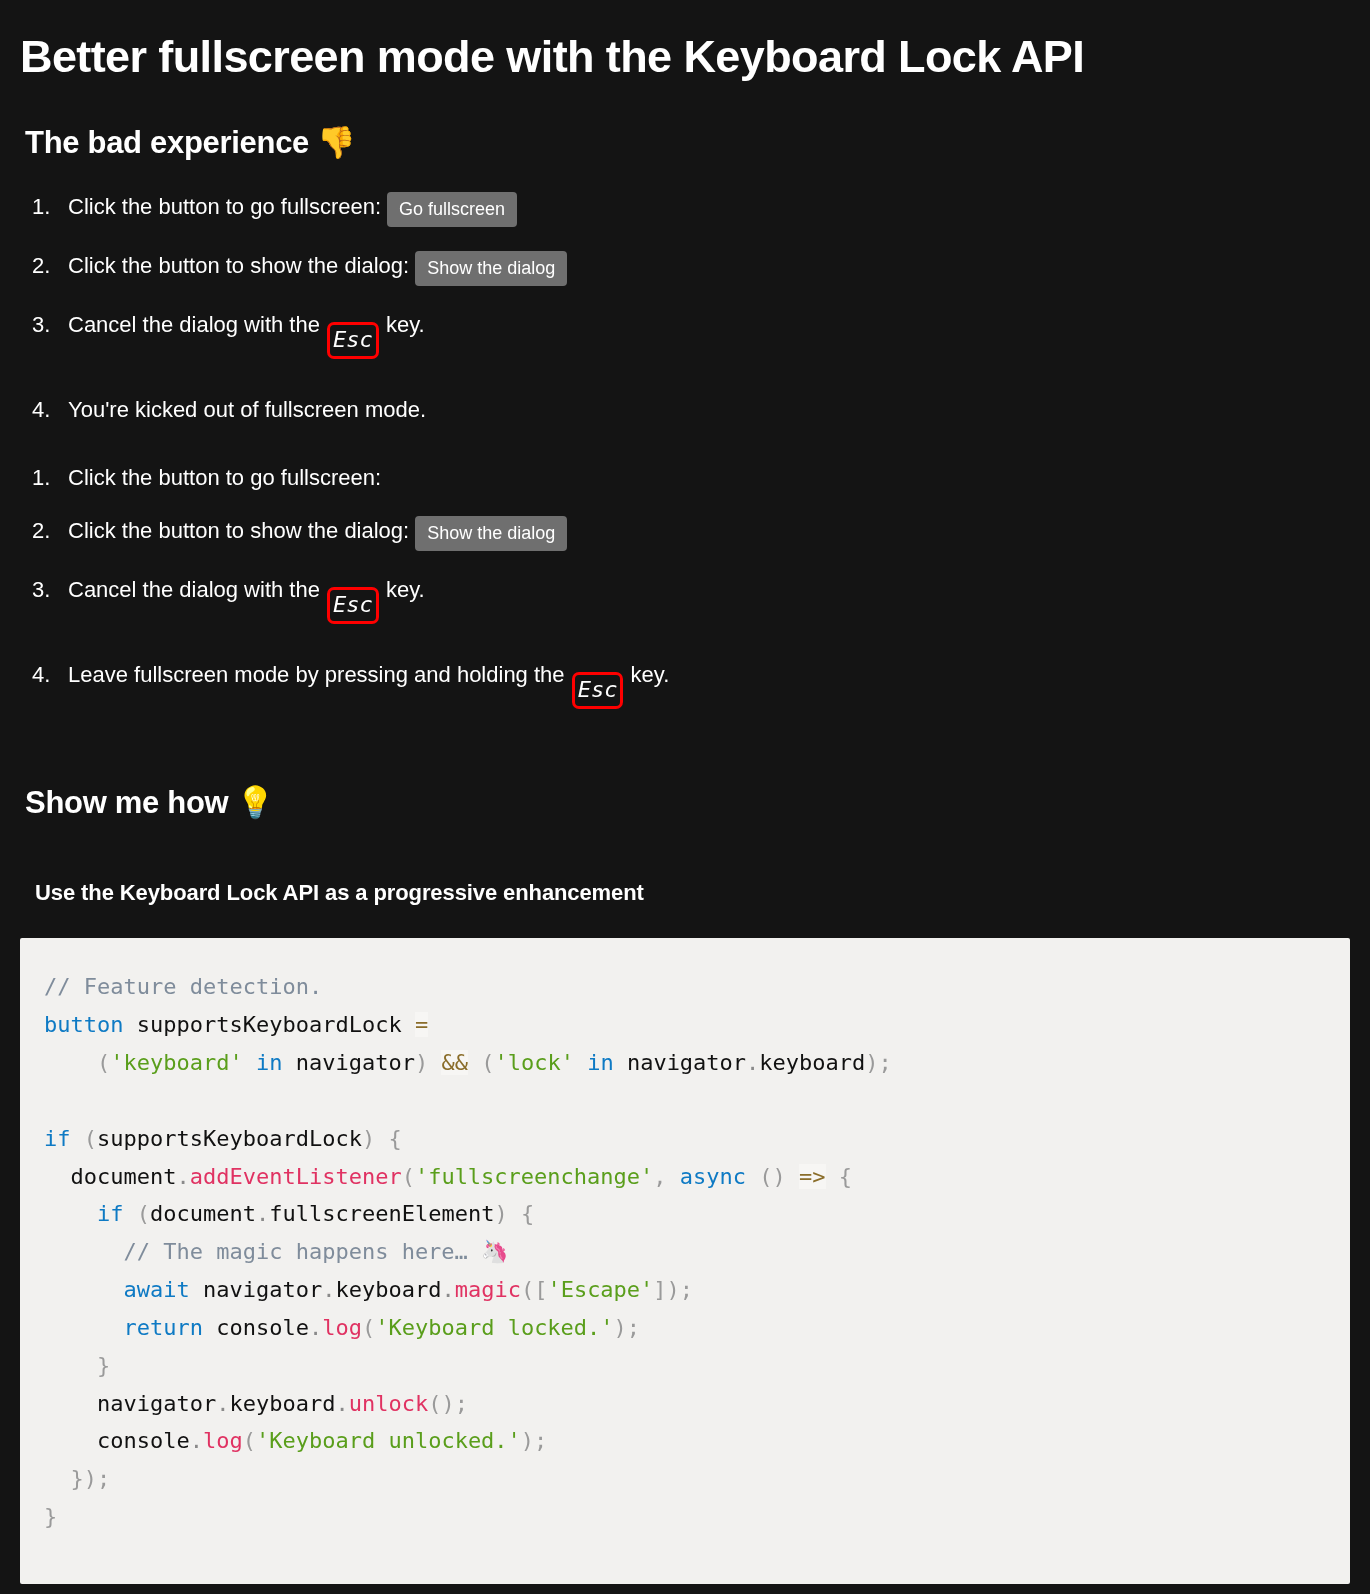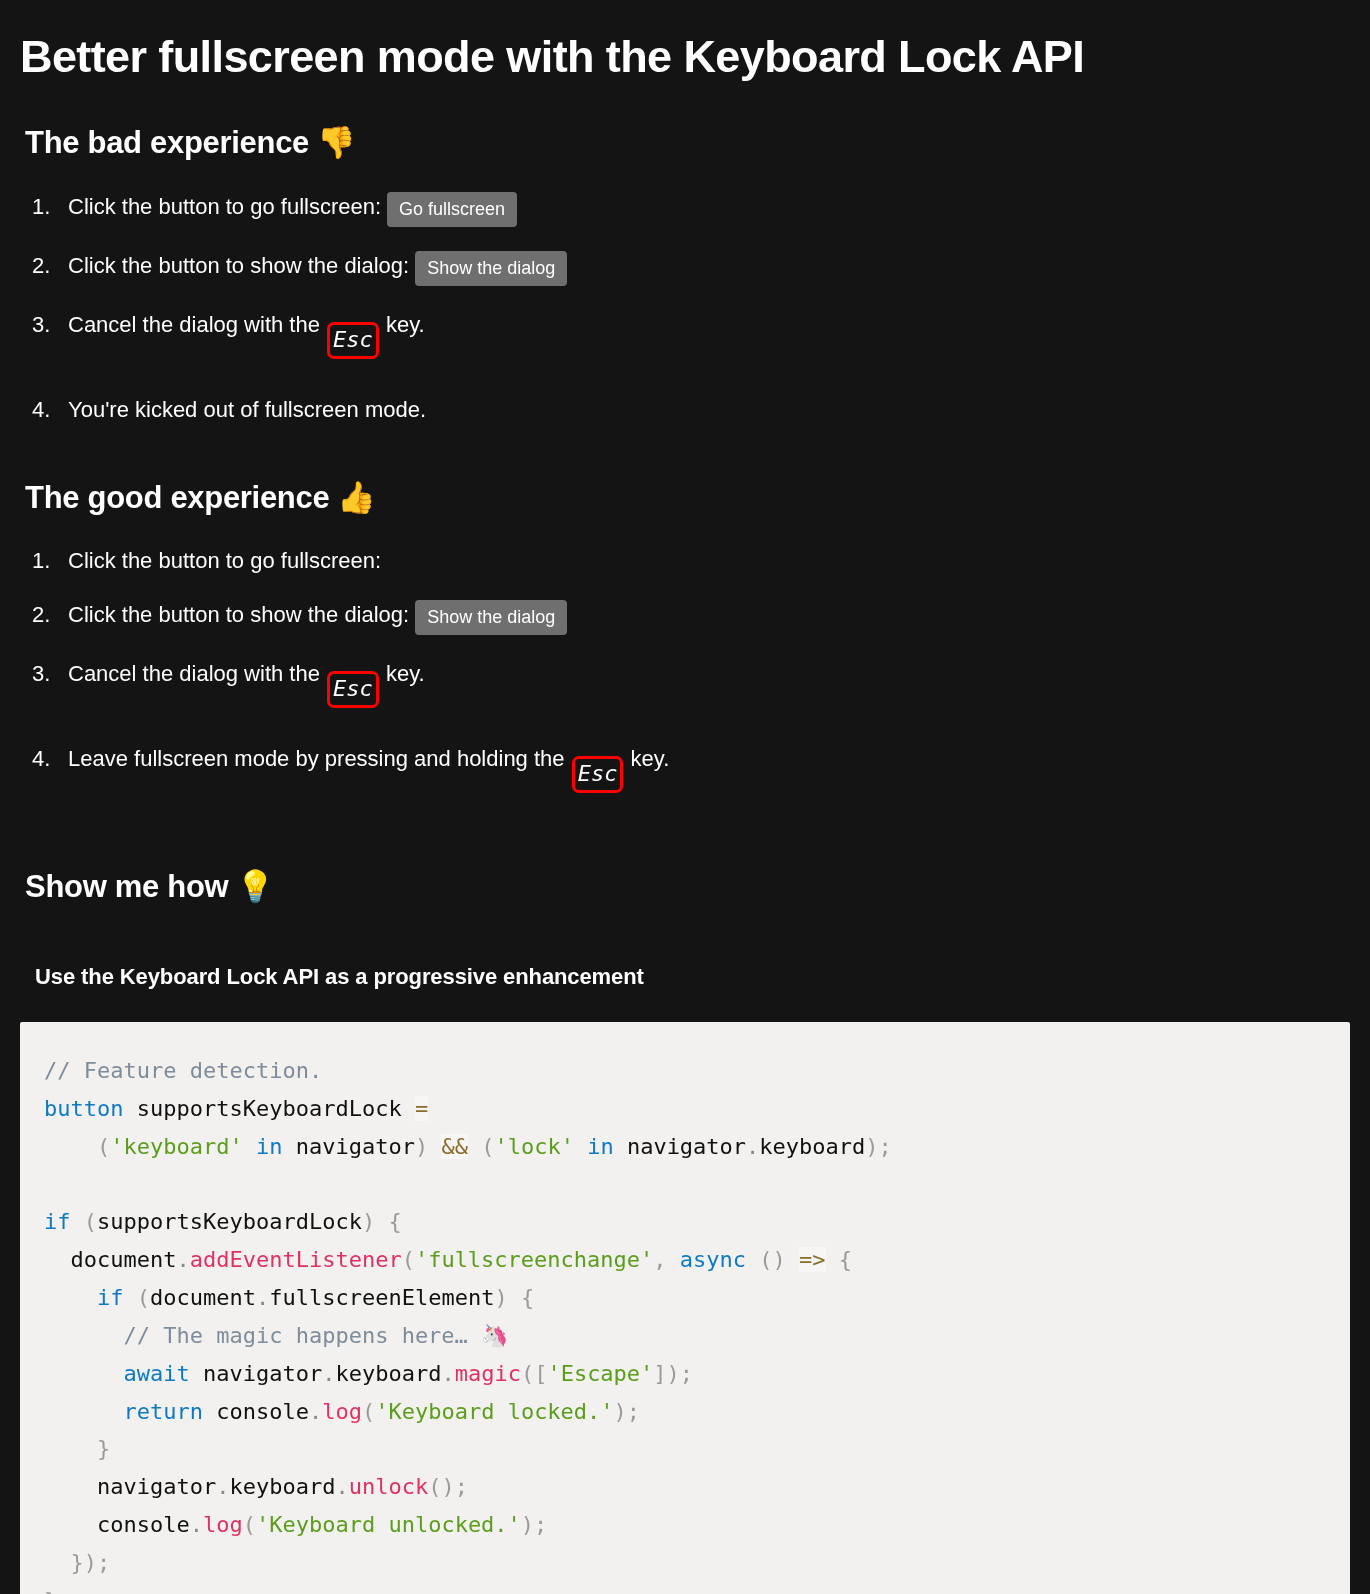--- a/index.html
+++ b/index.html
@@ -180,23 +180,20 @@
         <span class="step-text">&nbsp;</span>
         <kbd class="key">Esc</kbd>
         <span class="step-text">&nbsp;</span>
         <span class="step-text">key.</span>
     </li>
     <li>
       <span class="step-text">You're kicked out of fullscreen mode.</span>
     </li>
   </ol>
 
-  <h2 class="h2"><span>The good experience</span>
-    <span class="emoji">👍</span>
-  </h2>
 
   <ol class="steps">
     <li>
       <span class="step-text">Click the button to go fullscreen:</span>
     </li>
     <li>
       <span class="step-text">Click the button to show the dialog:</span>
         <button class="demo-btn">Show the dialog</button>
     </li>
     <li>

